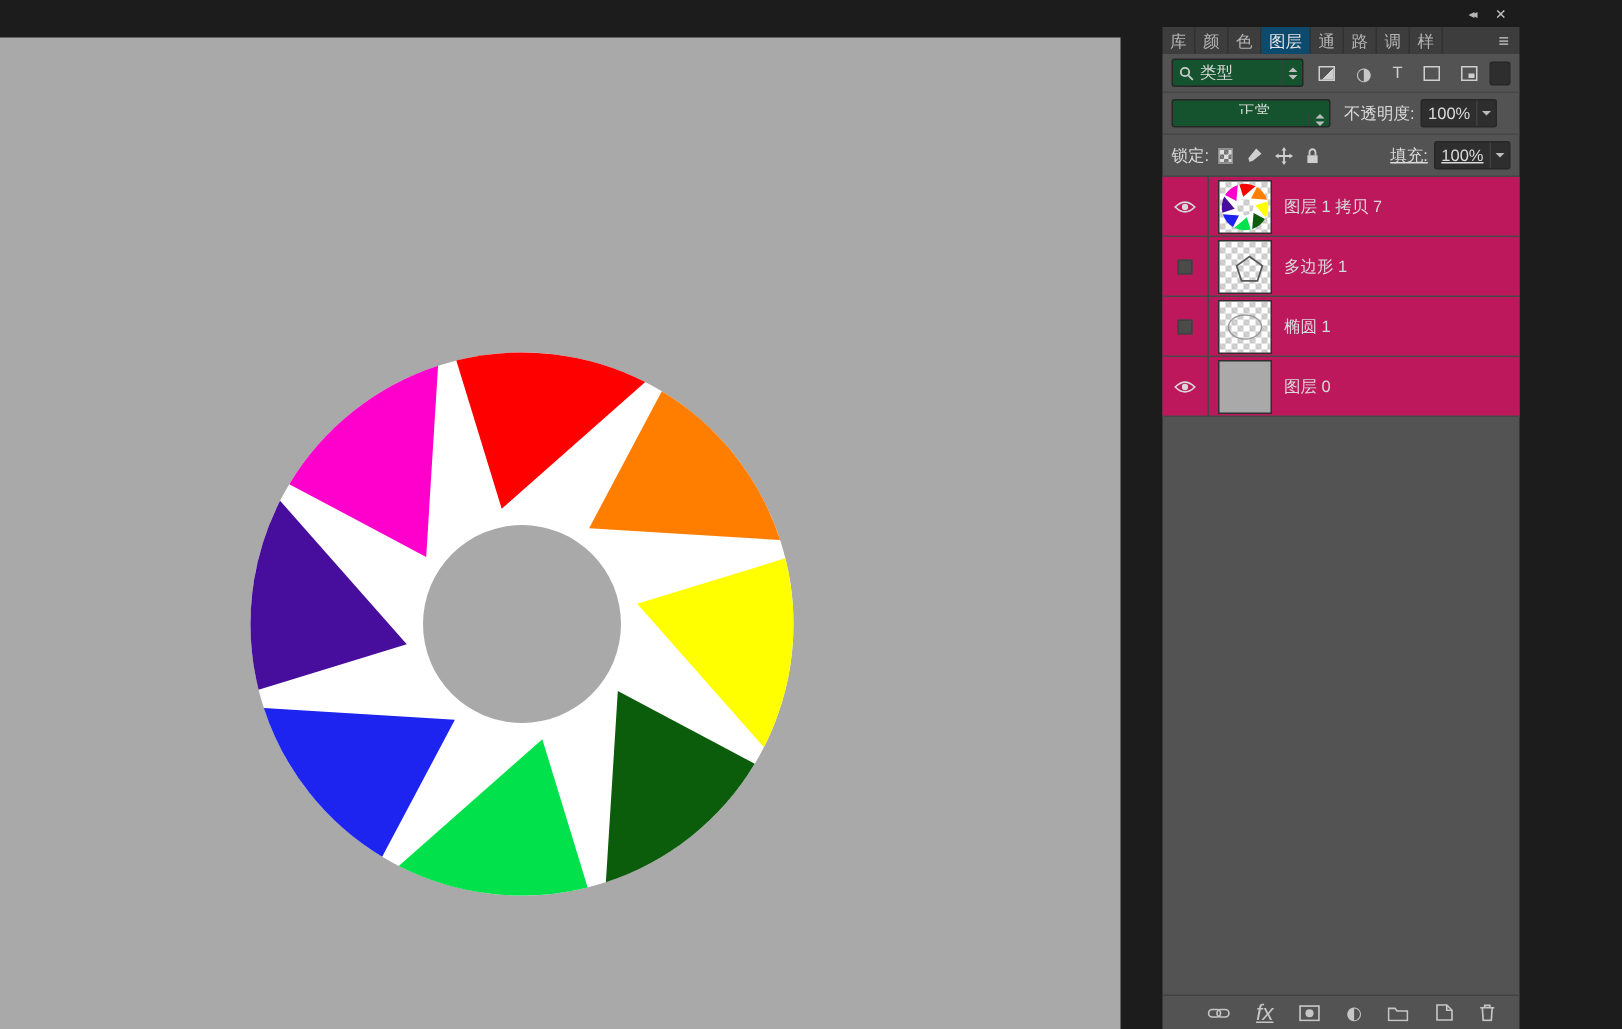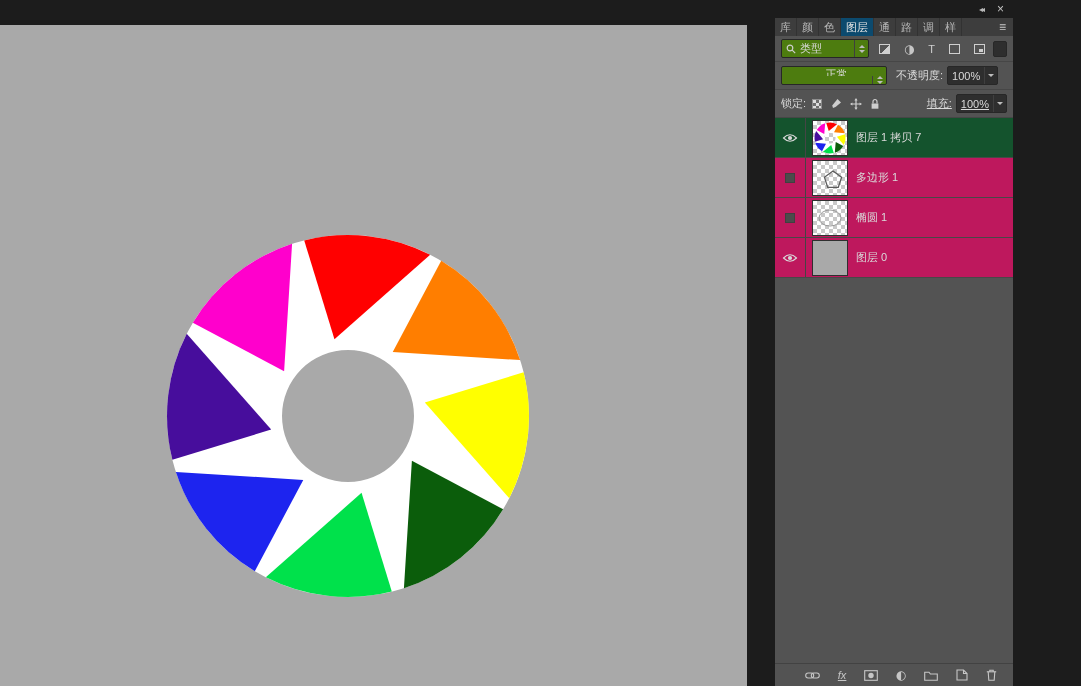--- a/index.html
+++ b/index.html
@@ -22,21 +22,21 @@
   .tab{padding:0 5px;display:flex;align-items:center;border-right:1px solid #323232;white-space:nowrap;overflow:hidden;cursor:pointer;}
   .tab.active{background:#0c4a6e;color:#e4e4e4;}
   .tab-menu{margin-left:auto;display:flex;align-items:center;padding:0 7px;color:#c8c8c8;font-size:12px;cursor:pointer;}
 
   .panel-body{flex:1;background:#535353;display:flex;flex-direction:column;color:#dadada;font-size:11px;}
   .row{display:flex;align-items:center;padding:0 6px;}
   .filter-row{height:25px;border-bottom:1px solid #464646;}
   .blend-row{height:27px;border-bottom:1px solid #464646;}
   .lock-row{height:27px;border-bottom:1px solid #464646;}
 
-  .combo{height:19px;background:#4d7c0f;border:1px solid #272727;border-radius:2px;display:flex;align-items:center;box-sizing:border-box;cursor:pointer;}
+  .combo{height:19px;background:#14532d;border:1px solid #272727;border-radius:2px;display:flex;align-items:center;box-sizing:border-box;cursor:pointer;}
   .search-combo{width:88px;padding-left:4px;gap:4px;}
   .blend-combo{width:106px;padding-left:5px;flex-direction:column;}
   .combo-text{flex:1;overflow:hidden;white-space:nowrap;}
   .spin{margin-left:auto;align-self:stretch;border-left:1px solid #3f3f3f;width:13px;display:flex;flex-direction:column;align-items:center;justify-content:center;gap:2px;}
   .tri-up{width:0;height:0;border-left:3px solid transparent;border-right:3px solid transparent;border-bottom:3px solid #bdbdbd;}
   .tri-down{width:0;height:0;border-left:3px solid transparent;border-right:3px solid transparent;border-top:3px solid #bdbdbd;}
 
   .filter-icons{flex:1;display:flex;justify-content:space-between;align-items:center;margin:0 8px 0 10px;}
   .fic{color:#cfcfcf;font-size:11px;line-height:12px;text-align:center;cursor:pointer;}
   .ic-box{width:11px;height:10px;border:1px solid #cfcfcf;box-sizing:border-box;display:inline-block;}
@@ -53,36 +53,36 @@
   .lock-icons{display:flex;align-items:center;gap:8px;margin-left:6px;}
   .lock-ic{display:inline-flex;align-items:center;justify-content:center;cursor:pointer;}
   .mini-checker{width:10px;height:10px;border:1px solid #8e8e8e;box-sizing:border-box;
     background-color:#ddd;
     background-image:linear-gradient(45deg,#6f6f6f 25%,transparent 25%,transparent 75%,#6f6f6f 75%),
                      linear-gradient(45deg,#6f6f6f 25%,transparent 25%,transparent 75%,#6f6f6f 75%);
     background-size:6px 6px;background-position:0 0,3px 3px;}
 
   .layers{display:flex;flex-direction:column;}
   .layer-row{height:39px;display:flex;align-items:center;border-bottom:1px solid #484848;background:#be185d;cursor:pointer;}
-  .layer-row.selected{background:#14532d;}
+  .layer-row.selected{background:#be185d;}
   .eye-cell{width:30px;align-self:stretch;border-right:1px solid #454545;display:flex;align-items:center;justify-content:center;flex:none;}
   .eye-empty{width:10px;height:10px;background:#4b4b4b;border:1px solid #404040;box-sizing:border-box;}
   .thumb{width:34px;height:34px;margin:0 8px 0 6px;border:1px solid #2f2f2f;position:relative;overflow:hidden;flex:none;box-sizing:content-box;}
   .checker{background-color:#ffffff;
     background-image:linear-gradient(45deg,#c9c9c9 25%,transparent 25%,transparent 75%,#c9c9c9 75%),
                      linear-gradient(45deg,#c9c9c9 25%,transparent 25%,transparent 75%,#c9c9c9 75%);
     background-size:8px 8px;background-position:0 0,4px 4px;}
   .thumb-gray{background:#a9a9a9;}
   .thumb svg{position:absolute;left:0;top:0;}
   .layer-name{white-space:nowrap;overflow:hidden;}
 
   .panel-fill{flex:1;}
   .bottom-bar{height:22px;border-top:1px solid #424242;display:flex;align-items:center;justify-content:space-between;padding:0 16px 0 30px;}
   .bic{color:#c6c6c6;display:inline-flex;align-items:center;cursor:pointer;}
-  .fx-txt{font-style:italic;font-size:11px;color:#c6c6c6;text-decoration:underline;}
+  .fx-txt{font-style:italic;font-size:15px;color:#c6c6c6;text-decoration:underline;}
   .half-circle{font-size:12px;line-height:12px;color:#c6c6c6;font-family:"DejaVu Sans",sans-serif;}
 </style>
 </head>
 <body>
 
 <div class="canvas-area">
   <svg id="logo-main" class="logo-svg" width="400" height="400" viewBox="-200 -200 400 400">
       <path d="M 181 0 A 181 181 0 1 0 -181 0 A 181 181 0 1 0 181 0 Z M 66 0 A 66 66 0 1 0 -66 0 A 66 66 0 1 0 66 0 Z" fill="#ffffff" fill-rule="evenodd"></path>
       <path d="M -13.54 -76.82 L -43.79 -175.62 A 181 181 0 0 1 82.17 -161.27 Z" fill="#ff0000"></path>
       <path d="M 44.74 -63.89 L 93.22 -155.15 A 181 181 0 0 1 172.14 -55.93 Z" fill="#ff7e00"></path>

